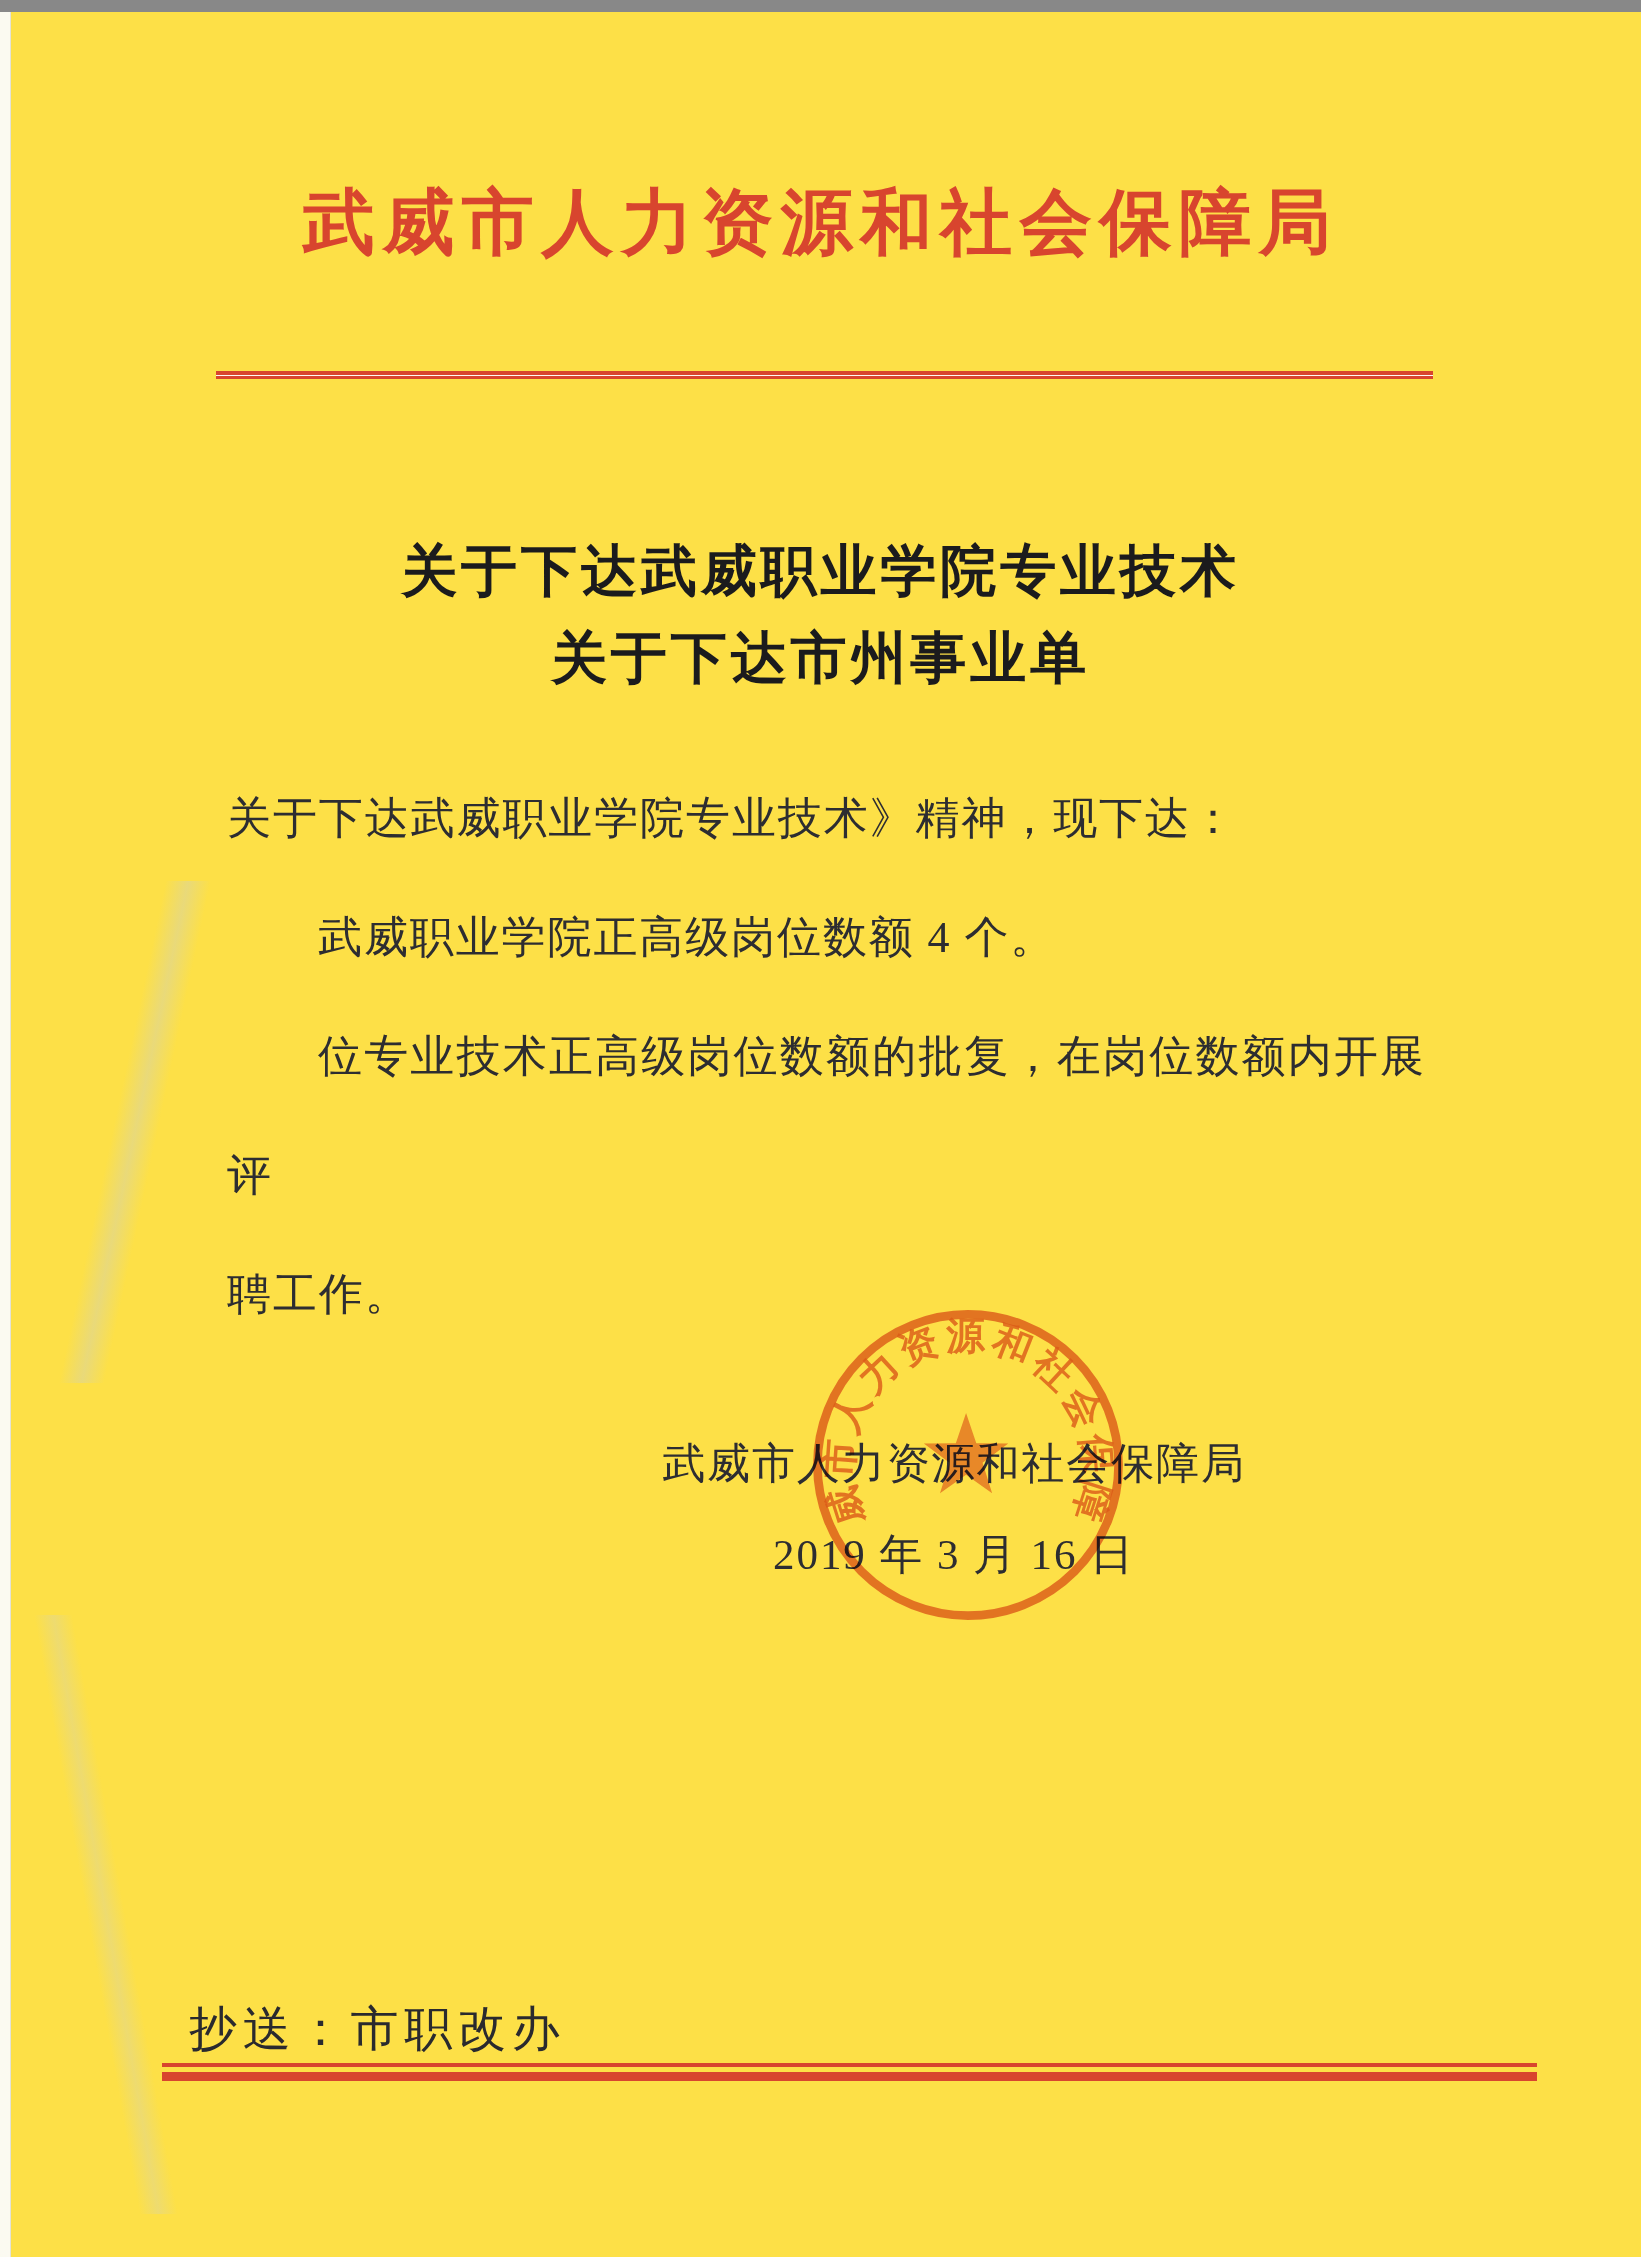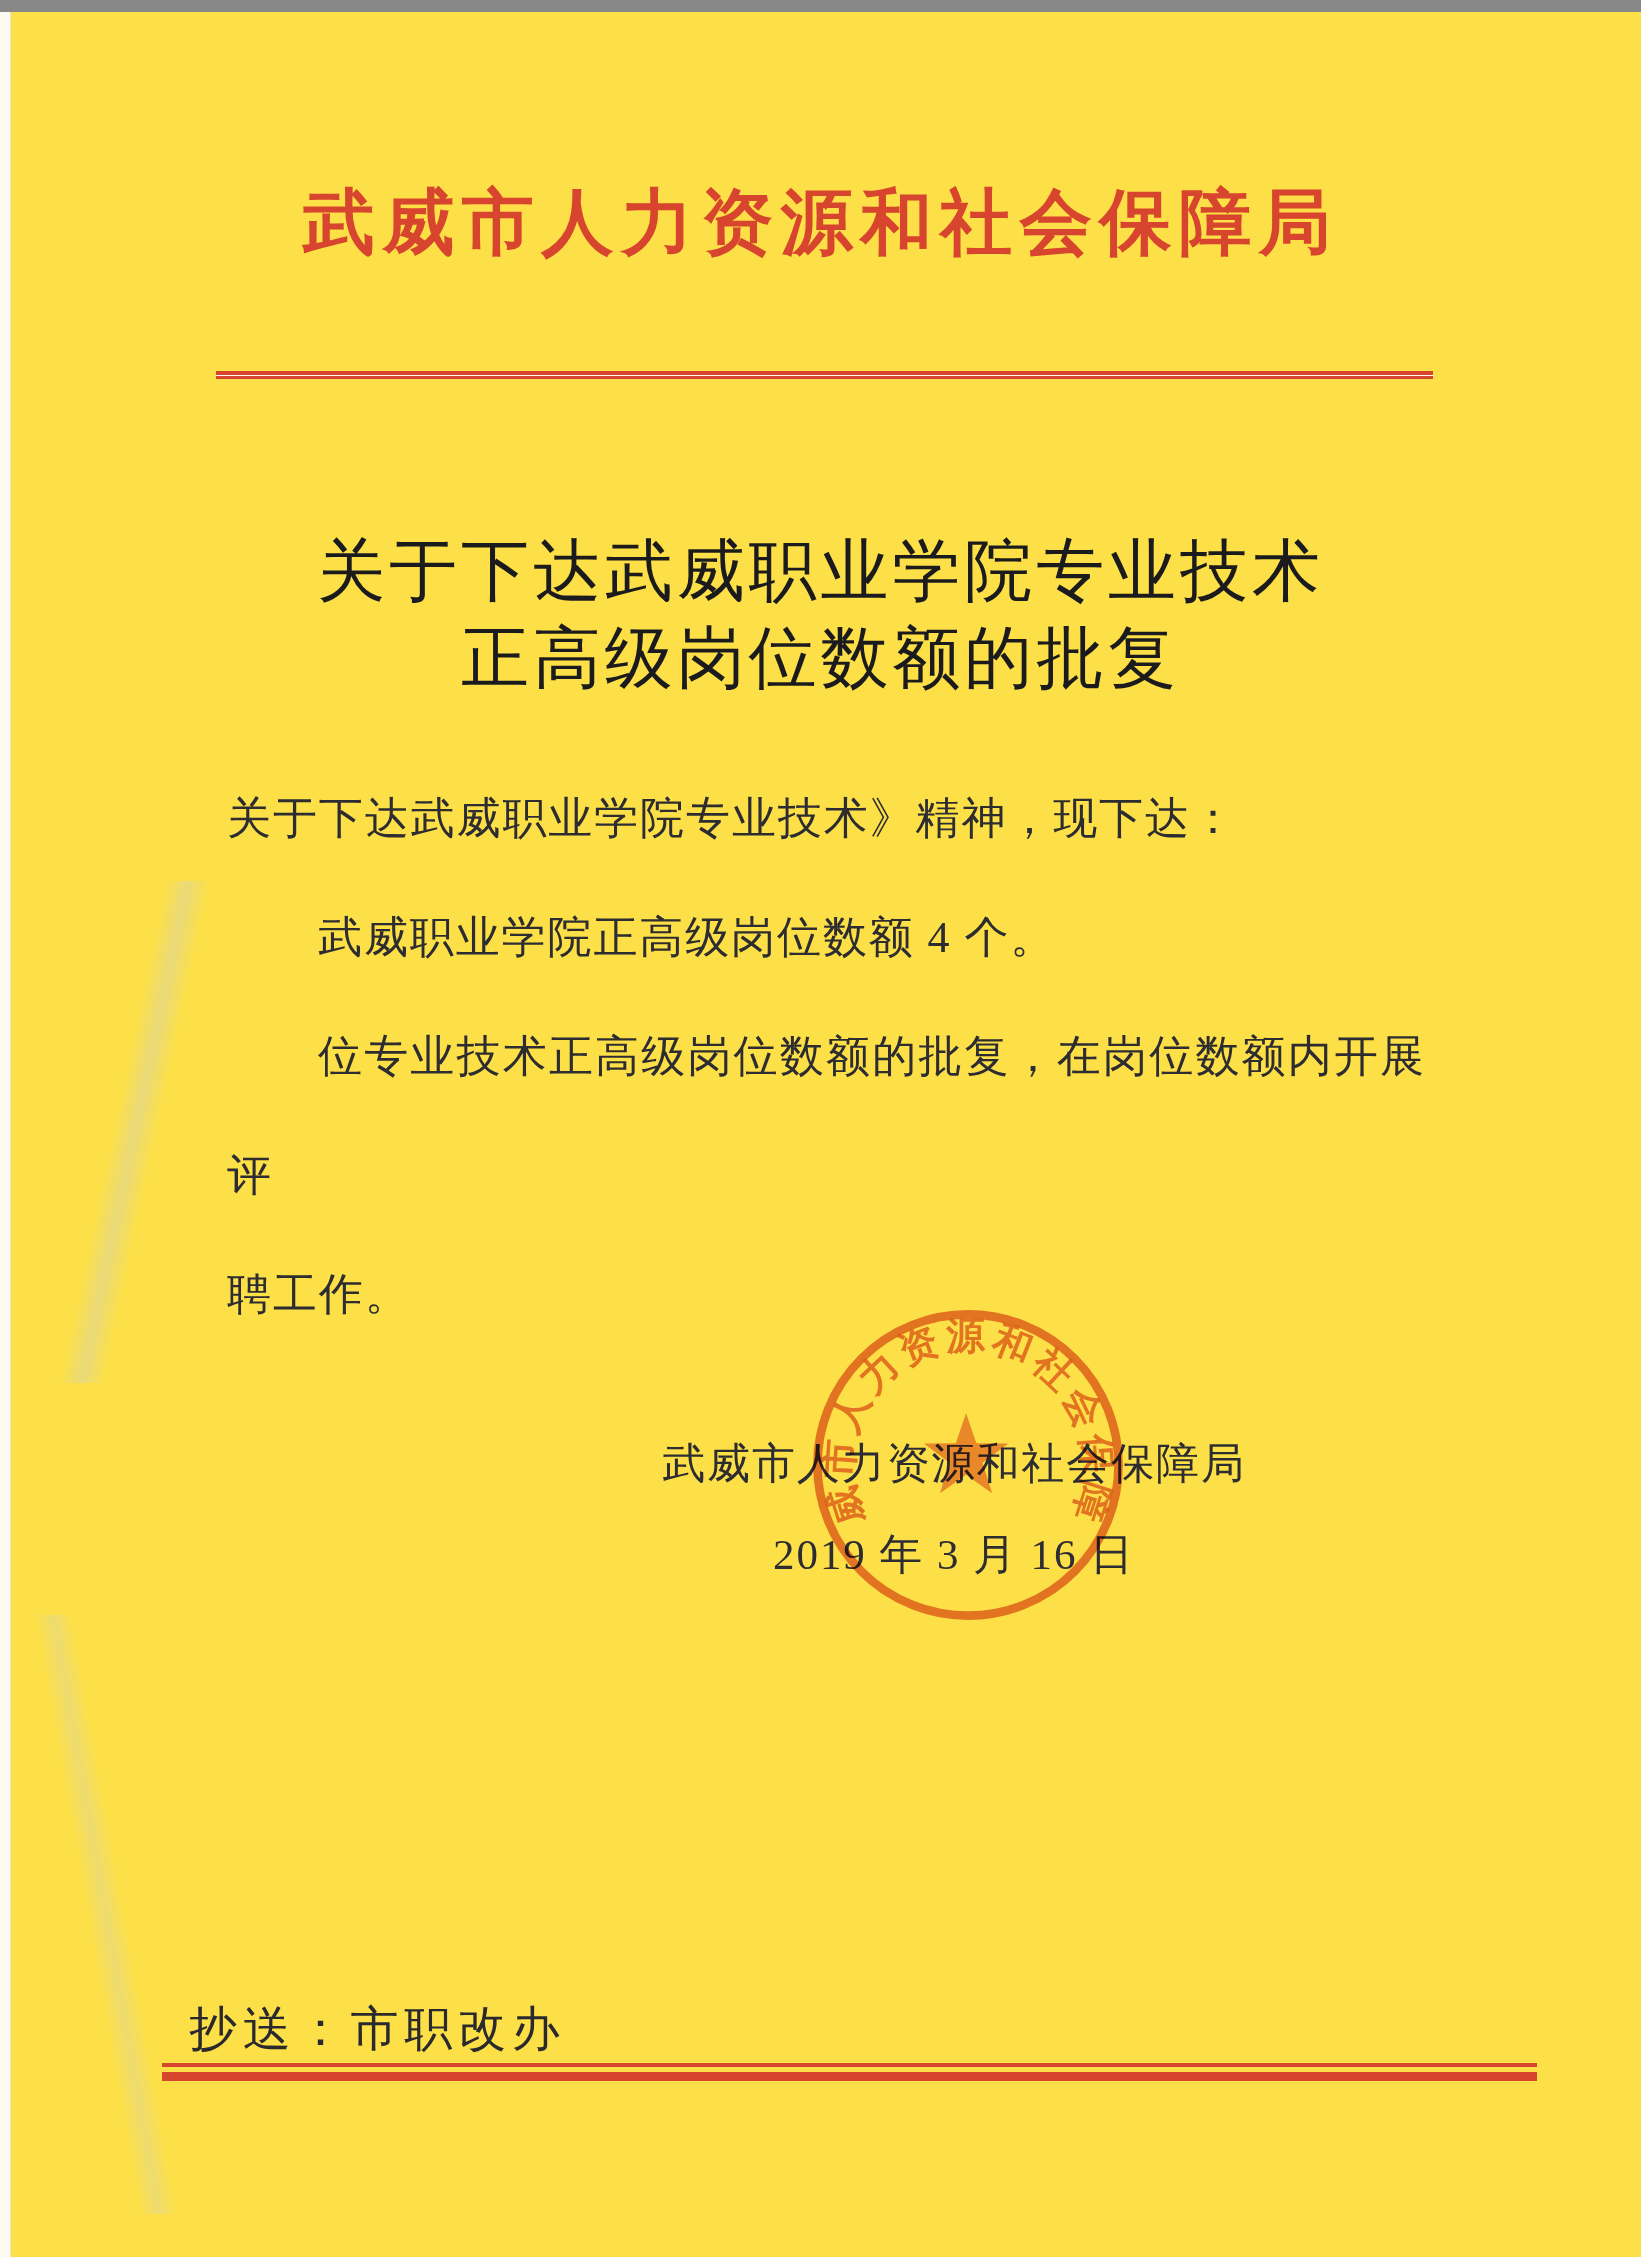--- a/index.html
+++ b/index.html
@@ -41,21 +41,21 @@
     position: absolute; top: 359px; left: 216px; width: 1217px; height: 7.7px;
     background: linear-gradient(to bottom,
       #d8452e 0%, #d8452e 54%,
       #fdf8f4 54%, #fdf8f4 68%,
       #d8452e 68%, #d8452e 100%);
   }
   
   .doc-title {
     position: absolute; top: 516px; left: 0; width: 100%;
     text-align: center;
-    font-size: 68px; font-weight: normal; color: #1b1b1d;
+    font-size: 56px; font-weight: bold; color: #1b1b1d;
     letter-spacing: 3.9px; line-height: 87px;
   }
   
   .body-text {
     position: absolute; left: 227px; top: 747px; width: 1199px;
     font-size: 44px; color: #2d2d31;
   }
   .body-line { line-height: 119px; letter-spacing: 1.9px; }
   .ind { text-indent: 91px; }
   .jl { text-align: justify; text-align-last: justify; }
@@ -101,21 +101,21 @@
   <div class="paper-edge"></div>
   <div class="crease-a"></div>
   <div class="crease-b"></div>
 
   <div class="header-org">武威市人力资源和社会保障局</div>
 
   <div class="header-rule"></div>
 
   <div class="doc-title">
     <div>关于下达武威职业学院专业技术</div>
-    <div>正高级岗位数额的批复</div>
+    <div>关于下达市州事业单</div>
   </div>
 
   <div class="body-text">
     <div class="body-line">关于下达武威职业学院专业技术》精神，现下达：</div>
     <div class="body-line ind">武威职业学院正高级岗位数额 4 个。</div>
     <div class="body-line ind jl">位专业技术正高级岗位数额的批复，在岗位数额内开展评</div>
     <div class="body-line">聘工作。</div>
   </div>
 
   <div class="signature">

